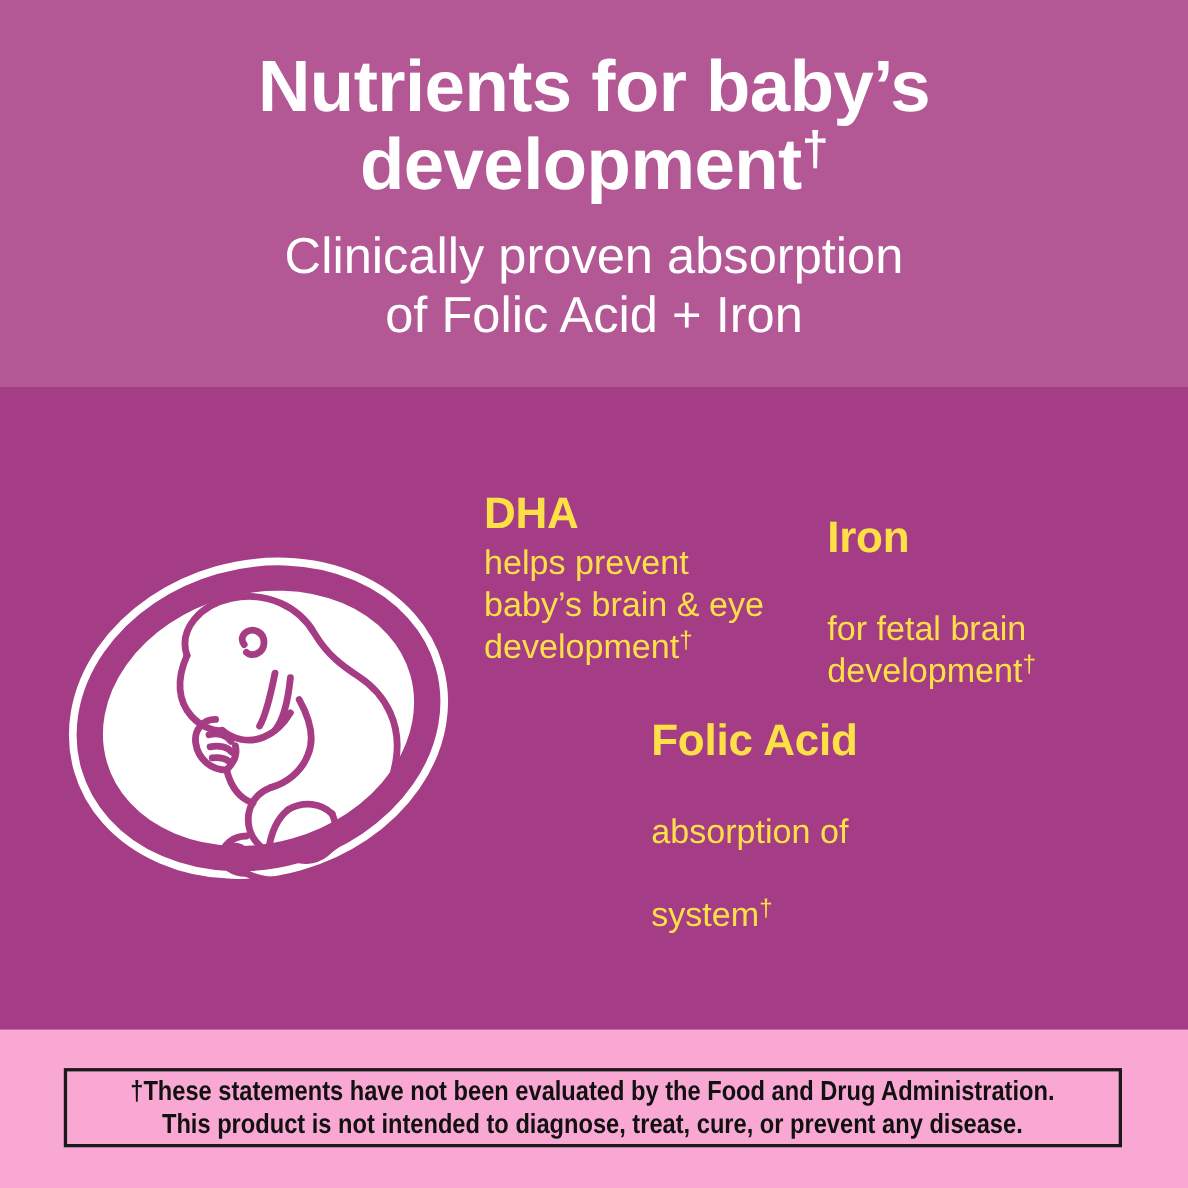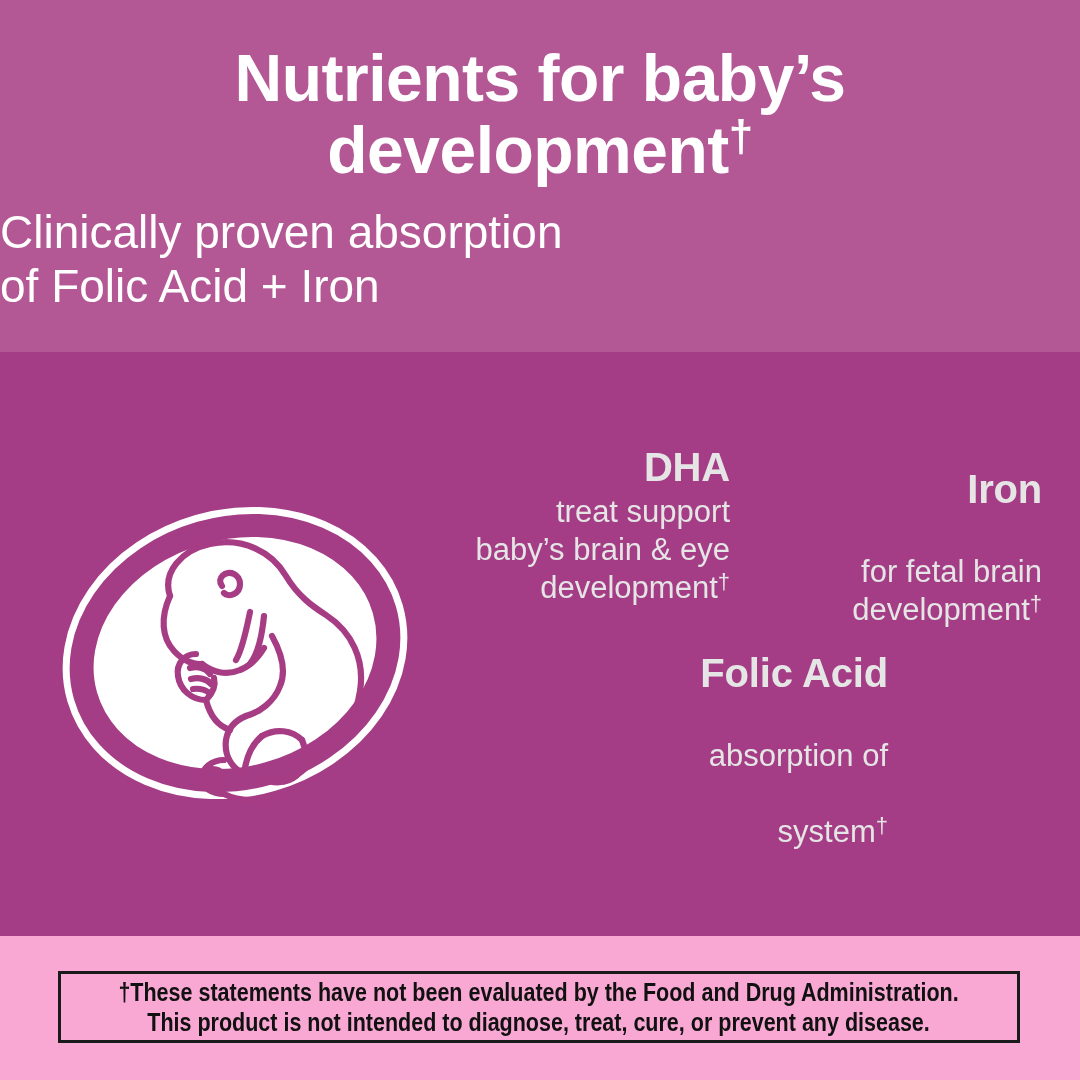--- a/index.html
+++ b/index.html
@@ -42,21 +42,21 @@
   .headline .dag {
     font-size: 44px;
     vertical-align: 22px;
     font-weight: bold;
   }
   .subhead {
     position: absolute;
     left: 0;
     top: 205px;
     width: 1080px;
-    text-align: left;
+    text-align: center;
     color: #ffffff;
     font-size: 46px;
     font-weight: normal;
     line-height: 1.18;
     letter-spacing: 0px;
   }
 
   
   .main-area {
     position: absolute;
@@ -73,22 +73,22 @@
     left: 50px;
     top: 116px;      
     width: 370px;
     height: 370px;
   }
   .fetus-art svg { display: block; width: 100%; height: 100%; }
 
   
   .nutrient {
     position: absolute;
-    text-align: right;
-    color: #e5e5e5;
+    text-align: left;
+    color: #fde047;
   }
   .nutrient .n-title {
     font-size: 40px;
     font-weight: bold;
     line-height: 1.08;
     margin-bottom: 4px;
     letter-spacing: -0.2px;
   }
   .nutrient .n-desc {
     font-size: 31px;
@@ -232,21 +232,21 @@
                    C 190 334, 212 334, 226 326"></path>
           <path d="M272 282
                    C 262 296, 250 306, 238 312"></path>
         </g>
       </svg>
     </div>
 
     <div class="nutrient" id="block-dha">
       <div class="n-title">DHA</div>
       <div class="n-desc">
-        <span>treat support</span><br>
+        <span>helps prevent</span><br>
         <span>baby’s brain &amp; eye</span><br>
         <span>development</span><span class="dag-sm">†</span>
       </div>
     </div>
 
     <div class="nutrient" id="block-iron">
       <div class="n-title">Iron</div>
       <div class="n-desc">
         <br>
         <span>for fetal brain</span><br>

